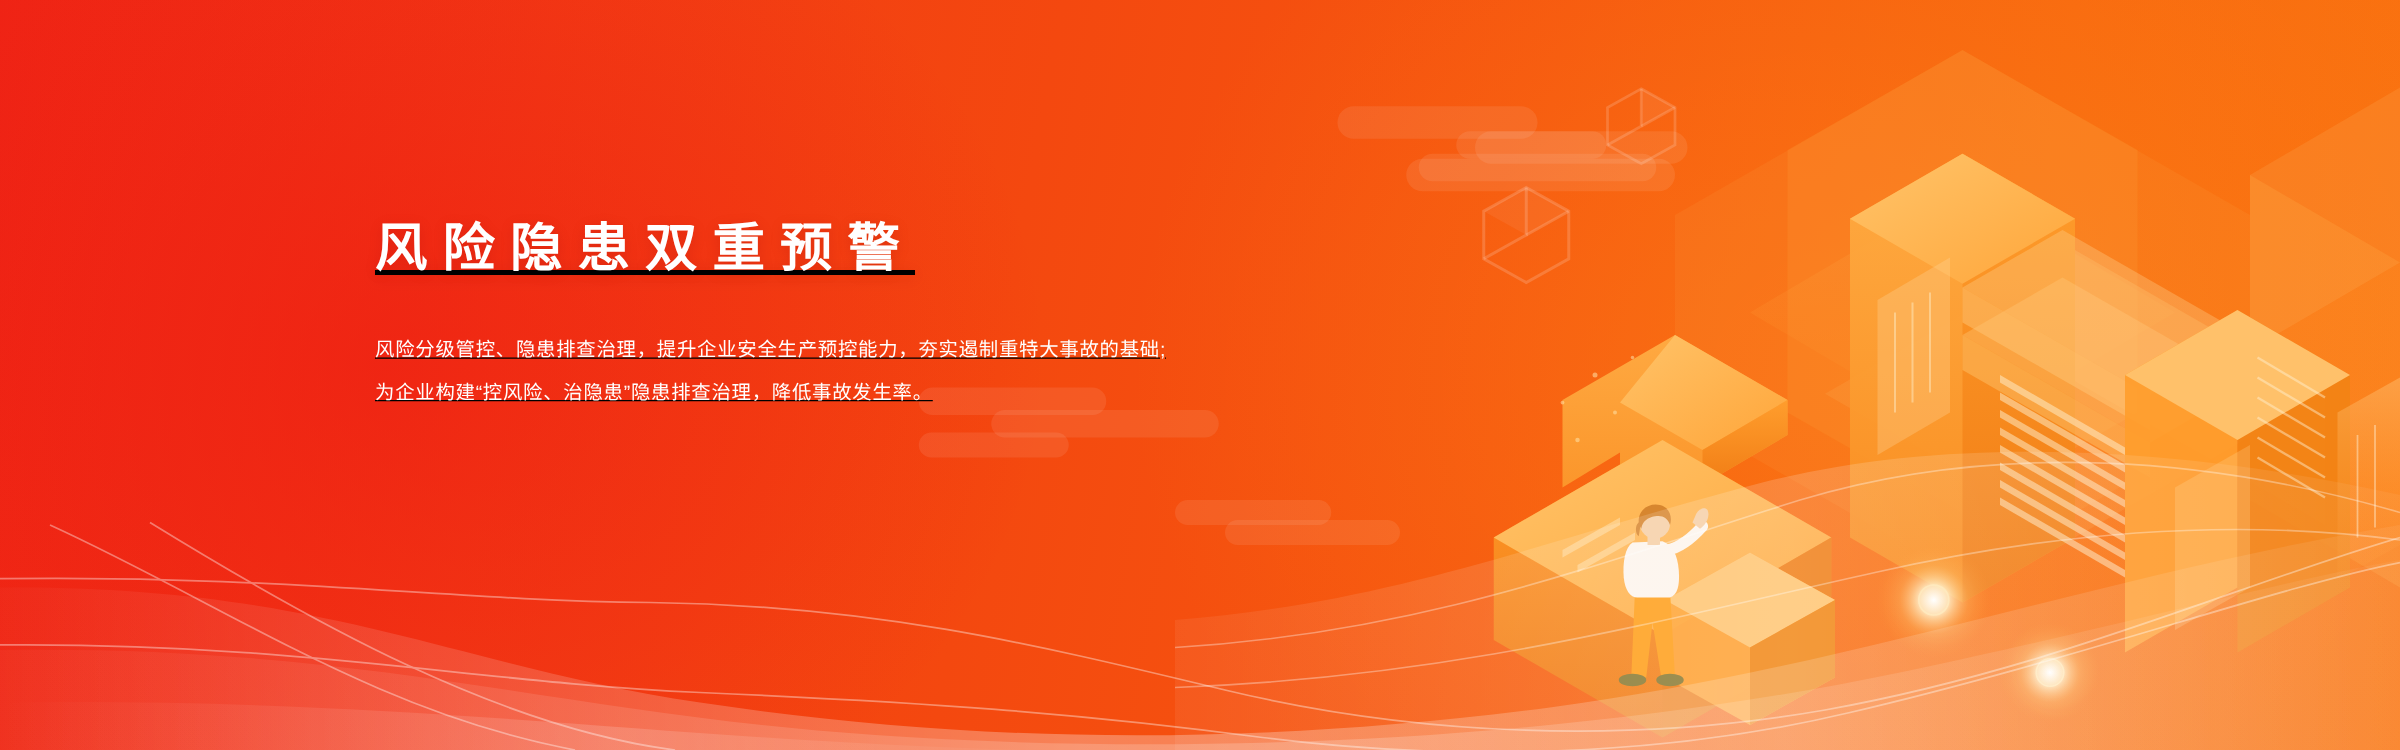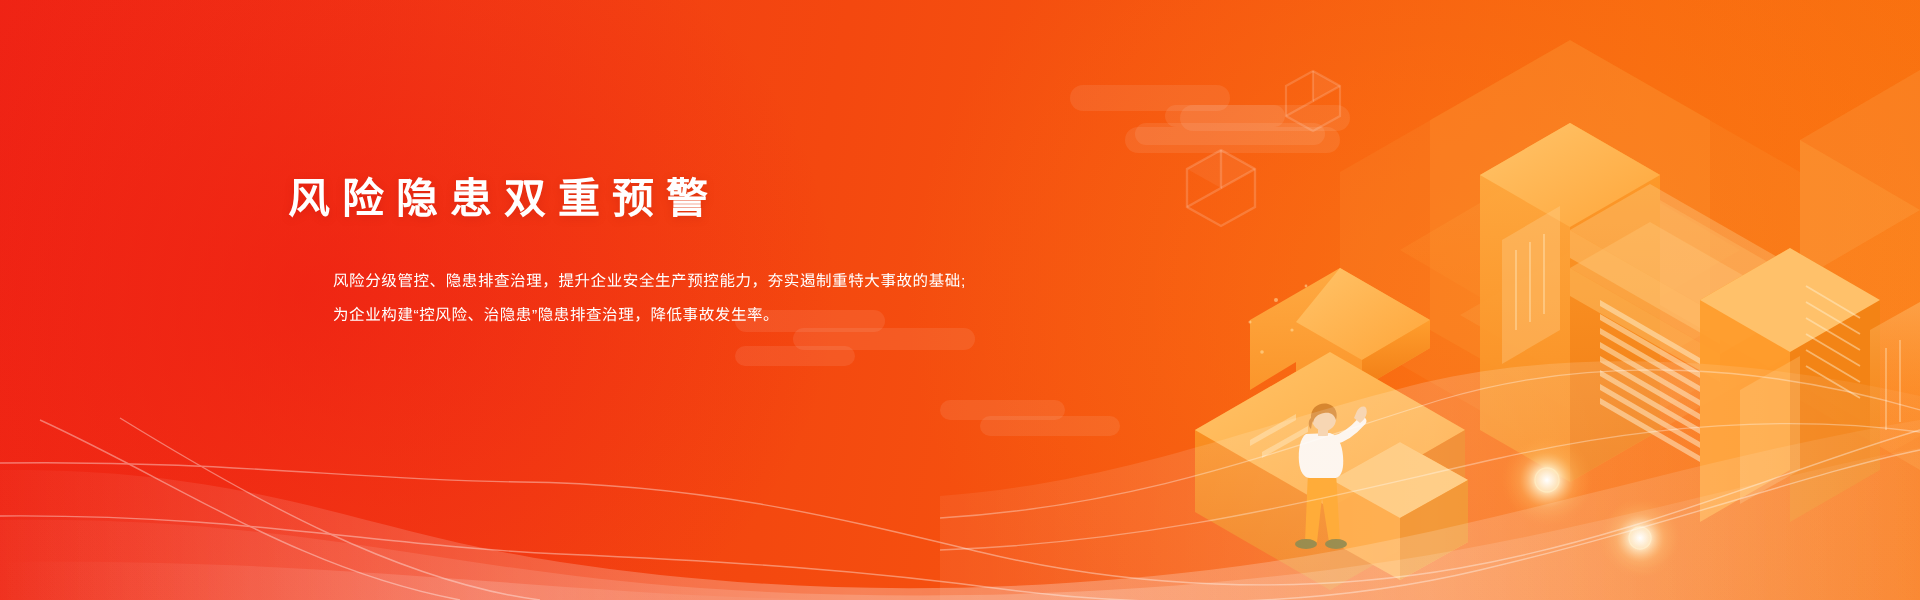--- a/index.html
+++ b/index.html
@@ -64,44 +64,45 @@
   .waves-right {
     position: absolute;
     right: 0; bottom: 0;
     width: 980px; height: 300px;
     pointer-events: none;
   }
 
   
   .copy {
     position: absolute;
-    left: 288px;
+    left: 300px;
     top: 176px;
     width: 900px;
     z-index: 20;
+    text-decoration: underline;
   }
   .headline {
     margin: 0;
     font-size: 42px;
     line-height: 1.1;
     font-weight: 700;
     color: #ffffff;
     letter-spacing: 12px;
     white-space: nowrap;
     text-shadow: 0 2px 10px rgba(150,12,0,0.18);
   }
   .subcopy {
     margin: 42px 0 0 0;
     font-size: 15.5px;
     line-height: 34px;
     color: #ffffff;
     letter-spacing: 0.6px;
     font-weight: 400;
   }
-  .subcopy .line { display: block; white-space: nowrap; margin-left: 45px; }
+  .subcopy .line { display: block; white-space: nowrap; }
 </style>
 </head>
 <body>
 
 <div class="banner">
 
   <div class="glow-a"></div>
   <div class="glow-b"></div>
 
   <div class="cloud" style="left:1070px; top:85px; width:280px; height:70px;">

